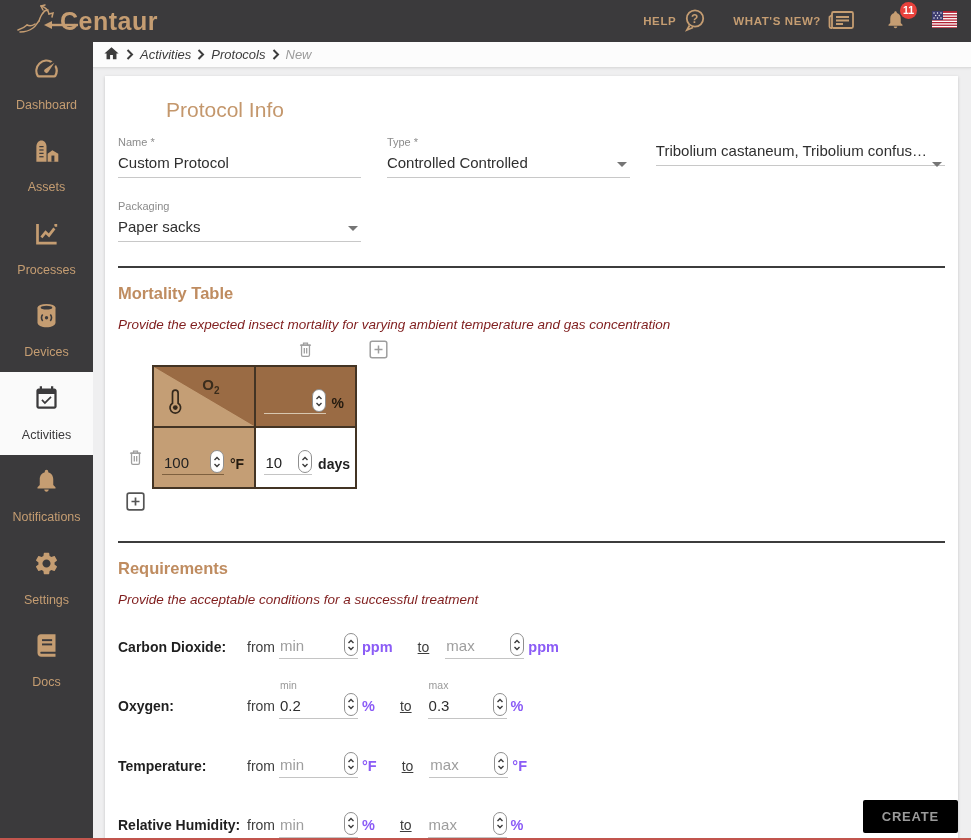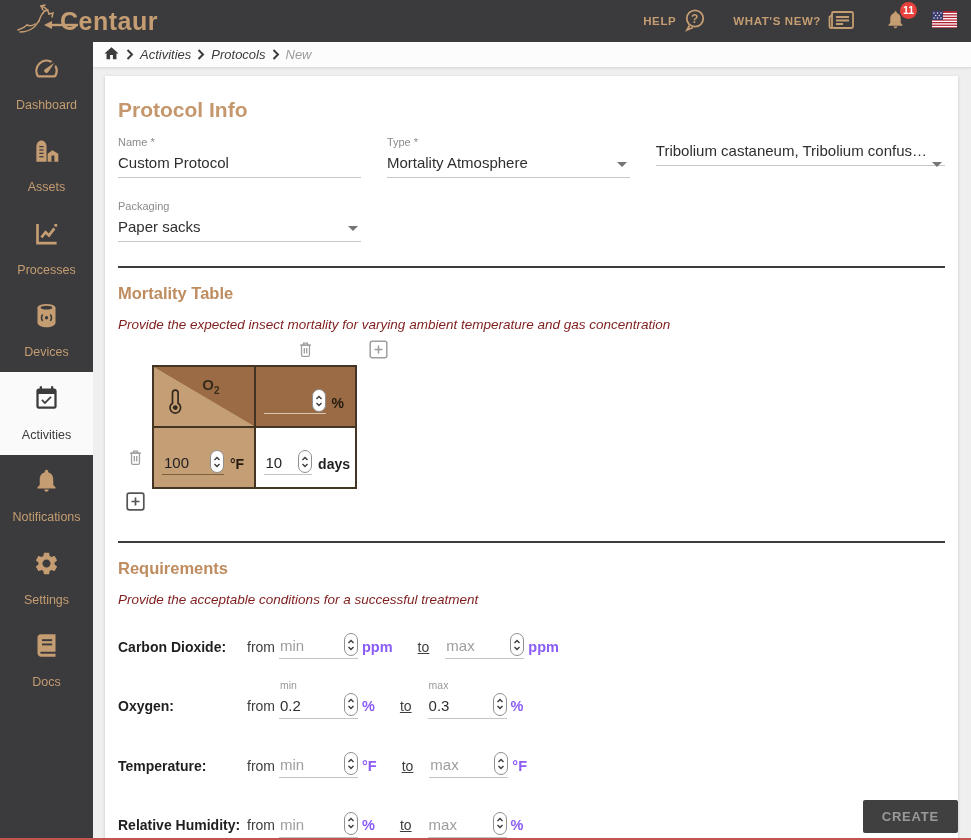--- a/index.html
+++ b/index.html
@@ -38,21 +38,21 @@
 
   
   .crumbbar { font-size:13px; font-style:italic; color:#3c3c3c; gap:4px; }
   .crumb { cursor:pointer; }
   .crumb.current { color:#9b9b9b; cursor:default; }
   .crumb-chev { display:flex; align-items:center; margin:0 2px; }
 
   
   .card { position:absolute; left:12px; right:13px; top:7px; bottom:0; background:#fff;
           box-shadow:0 1px 3px rgba(0,0,0,.18); padding:14px 13px 0 13px; overflow:hidden; }
-  h1.sec { color:#c4976c; font-size:21px; font-weight:700; margin-top:8px; }
+  h1.sec { color:#c4976c; font-size:21px; font-weight:400; margin-top:8px;margin-left:48px; }
   h2.sec { color:#bf8c60; font-size:16.5px; font-weight:700; margin-top:16px; }
   .subtitle { font-style:italic; color:#7f1d1d; font-size:13.5px; margin-top:14px; }
   .divider { height:2px; background:#3c3c3c; margin-top:24px; }
 
   
   .fgrid { display:grid; grid-template-columns:1fr 1fr 1fr; column-gap:26px; row-gap:22px; margin-top:14px; }
   .field { position:relative; }
   .field .flabel { font-size:11px; color:#8b8b8b; }
   .field .fvalue { display:block; width:100%; font-size:15px; color:#2f2f2f; border:none; outline:none;
                    background:transparent; padding:6px 18px 6px 0; border-bottom:1px solid #c8c8c8;
@@ -96,21 +96,21 @@
               height:25px; display:flex; align-items:flex-end; }
   .numfield input { border:none; outline:none; background:transparent; width:58px; font-size:15px;
                     color:#2f2f2f; padding:0 0 4px 1px; font-family:"Liberation Sans", sans-serif; }
   input::placeholder { color:#9e9e9e; opacity:1; }
   .numfield .spin { position:absolute; right:0; bottom:2px; }
   .float-lbl { position:absolute; top:-15px; left:1px; font-size:10.5px; color:#999; }
   .req-unit { font-weight:700; font-size:14.5px; color:#8b5cf6; margin-left:4px; }
   .req-to { margin-left:25px; margin-right:12px;text-decoration:underline; }
 
   
-  .create { position:absolute; right:13px; bottom:7px; background:#404040; border:none; border-radius:2px;
+  .create { position:absolute; right:13px; bottom:7px; background:#000000; border:none; border-radius:2px;
             color:#9a9a9a; font-size:13px; font-weight:700; letter-spacing:.8px; padding:9px 19px;
             cursor:pointer; font-family:"Liberation Sans", sans-serif; }
 </style>
 </head>
 <body>
 
 <aside class="sidebar">
   <div class="side-items">
     <div class="side-item">
       <span>
@@ -304,21 +304,21 @@
 
     <h1 class="sec">Protocol Info</h1>
 
     <div class="fgrid">
       <div class="field">
         <div class="flabel">Name *</div>
         <input class="fvalue" type="text" value="Custom Protocol" style="">
       </div>
       <div class="field">
         <div class="flabel">Type *</div>
-        <span class="fvalue">Mortality Atmosphere</span>
+        <span class="fvalue">Controlled Controlled</span>
         <span class="dd-arrow"></span>
       </div>
       <div class="field">
         <span class="fvalue">Tribolium castaneum, Tribolium confus…</span>
         <span class="dd-arrow"></span>
       </div>
       <div class="field">
         <div class="flabel">Packaging</div>
         <span class="fvalue">Paper sacks</span>
         <span class="dd-arrow"></span>

